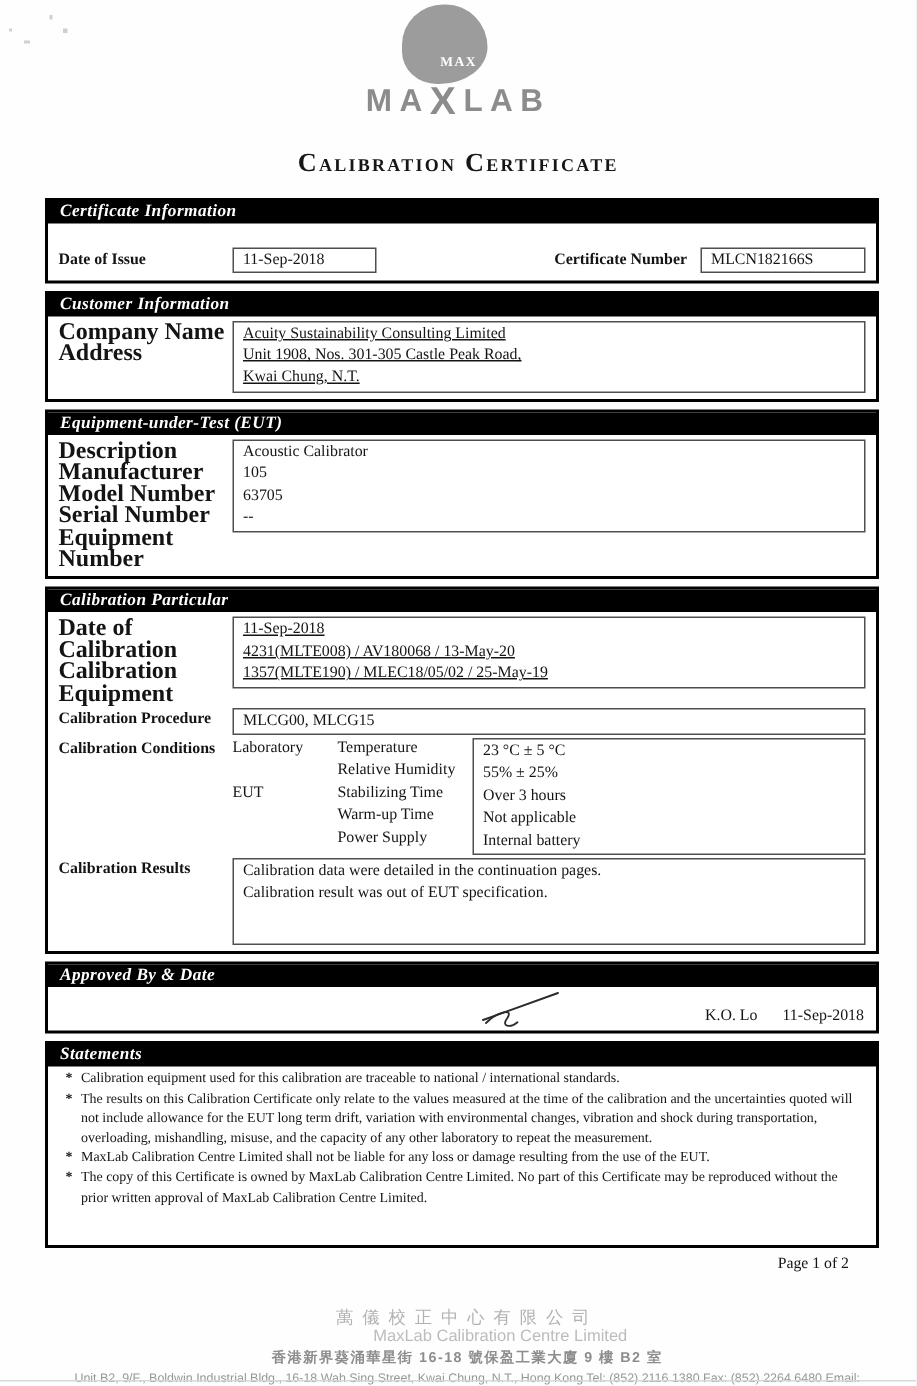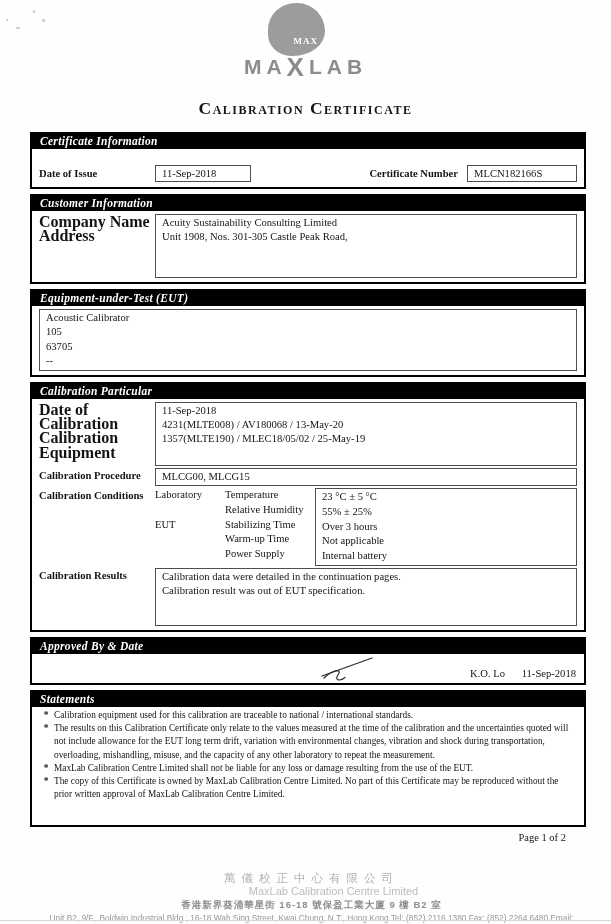--- a/index.html
+++ b/index.html
@@ -63,21 +63,21 @@
   .ci-cert { width:110px; }
   .ci-lbl2 { margin-left:auto; margin-right:9px; }
 
   
   .cond-left { flex:0 0 160px; }
   .cond-row { display:flex; }
   .cond-group { flex:0 0 70px; font-size:10.6px; line-height:14.8px; }
   .cond-name  { flex:1; font-size:10.6px; line-height:14.8px; }
   .cond-vals .vline { line-height:14.8px; }
 
-  .boxh64 { height:64px; }
+  .boxh64 { height:48px;text-decoration:underline; }
   .boxh58 { height:58px; }
   .mt2 { margin-top:2px; }
 
   
   .appr-body { position:relative; height:29px; }
   .appr-sig { position:absolute; left:280px; top:1px; }
   .appr-name { position:absolute; left:438px; bottom:4px; font-size:10.6px; }
   .appr-date { position:absolute; right:8px; bottom:4px; font-size:10.6px; }
 
   
@@ -133,29 +133,37 @@
       <div class="sec-head">Customer Information</div>
       <div class="sec-body">
         <div class="row">
           <div class="label">
             <div class="lbl-line">Company Name</div>
             <div class="lbl-line">Address</div>
           </div>
           <div class="vbox boxh64">
             <div class="vline">Acuity Sustainability Consulting Limited</div>
             <div class="vline">Unit 1908, Nos. 301-305 Castle Peak Road,</div>
+            <div class="vline">Kwai Chung, N.T.</div>
           </div>
         </div>
       </div>
     </div>
 
     <div class="section">
       <div class="sec-head">Equipment-under-Test (EUT)</div>
       <div class="sec-body">
         <div class="row">
+          <div class="label">
+            <div class="lbl-line">Description</div>
+            <div class="lbl-line">Manufacturer</div>
+            <div class="lbl-line">Model Number</div>
+            <div class="lbl-line">Serial Number</div>
+            <div class="lbl-line">Equipment Number</div>
+          </div>
           <div class="vbox">
             <div class="vline">Acoustic Calibrator</div>
             <div class="vline">105</div>
             <div class="vline">63705</div>
             <div class="vline">--</div>
           </div>
         </div>
       </div>
     </div>
 

